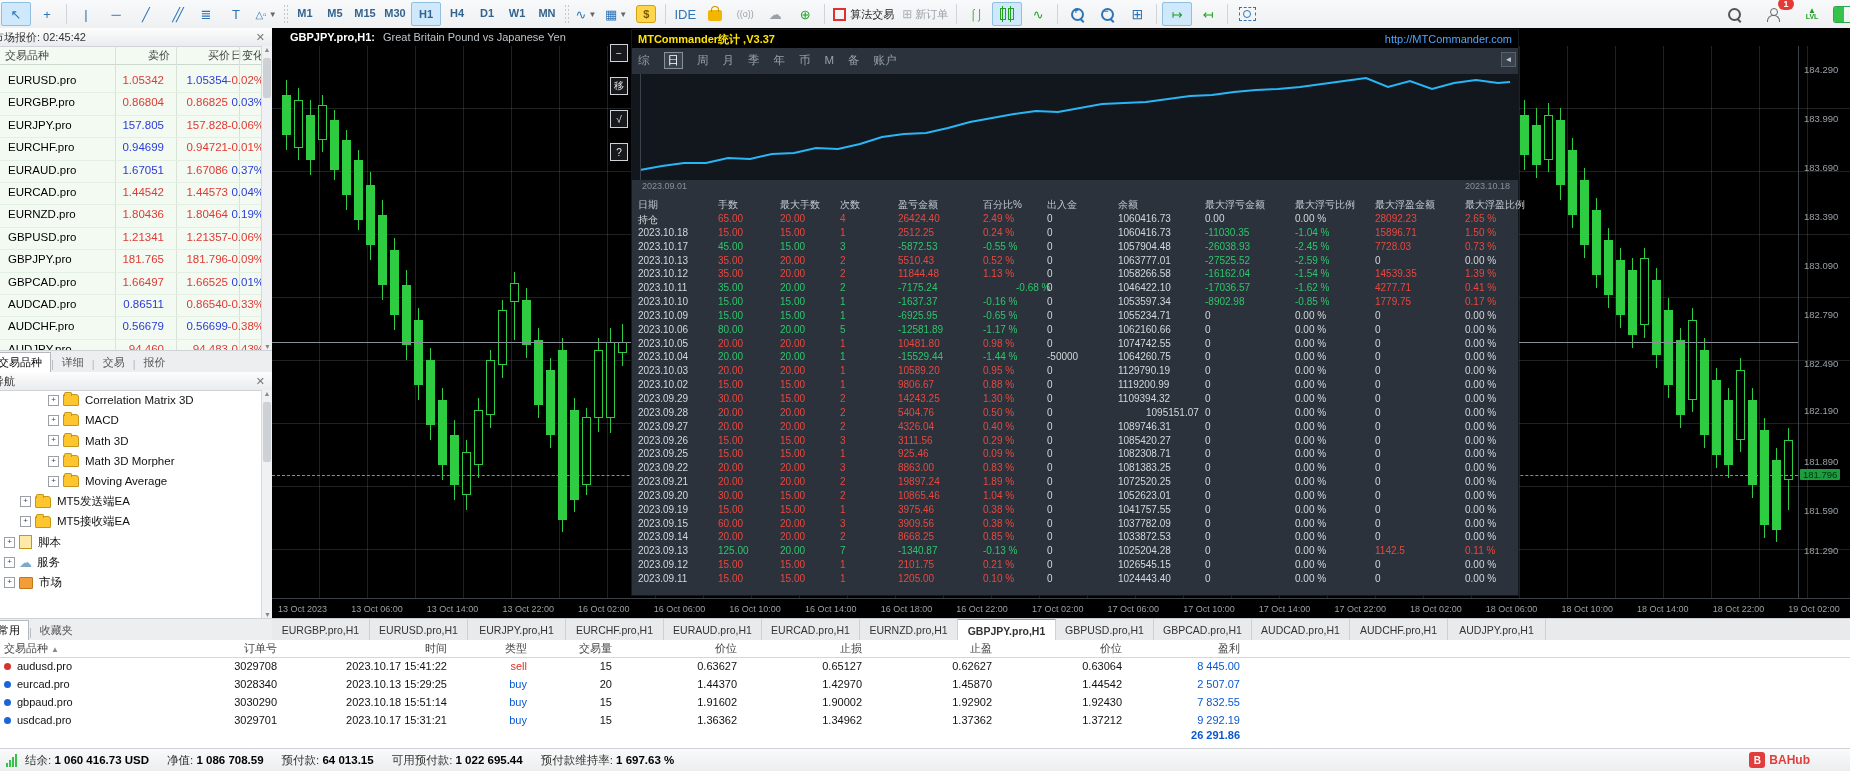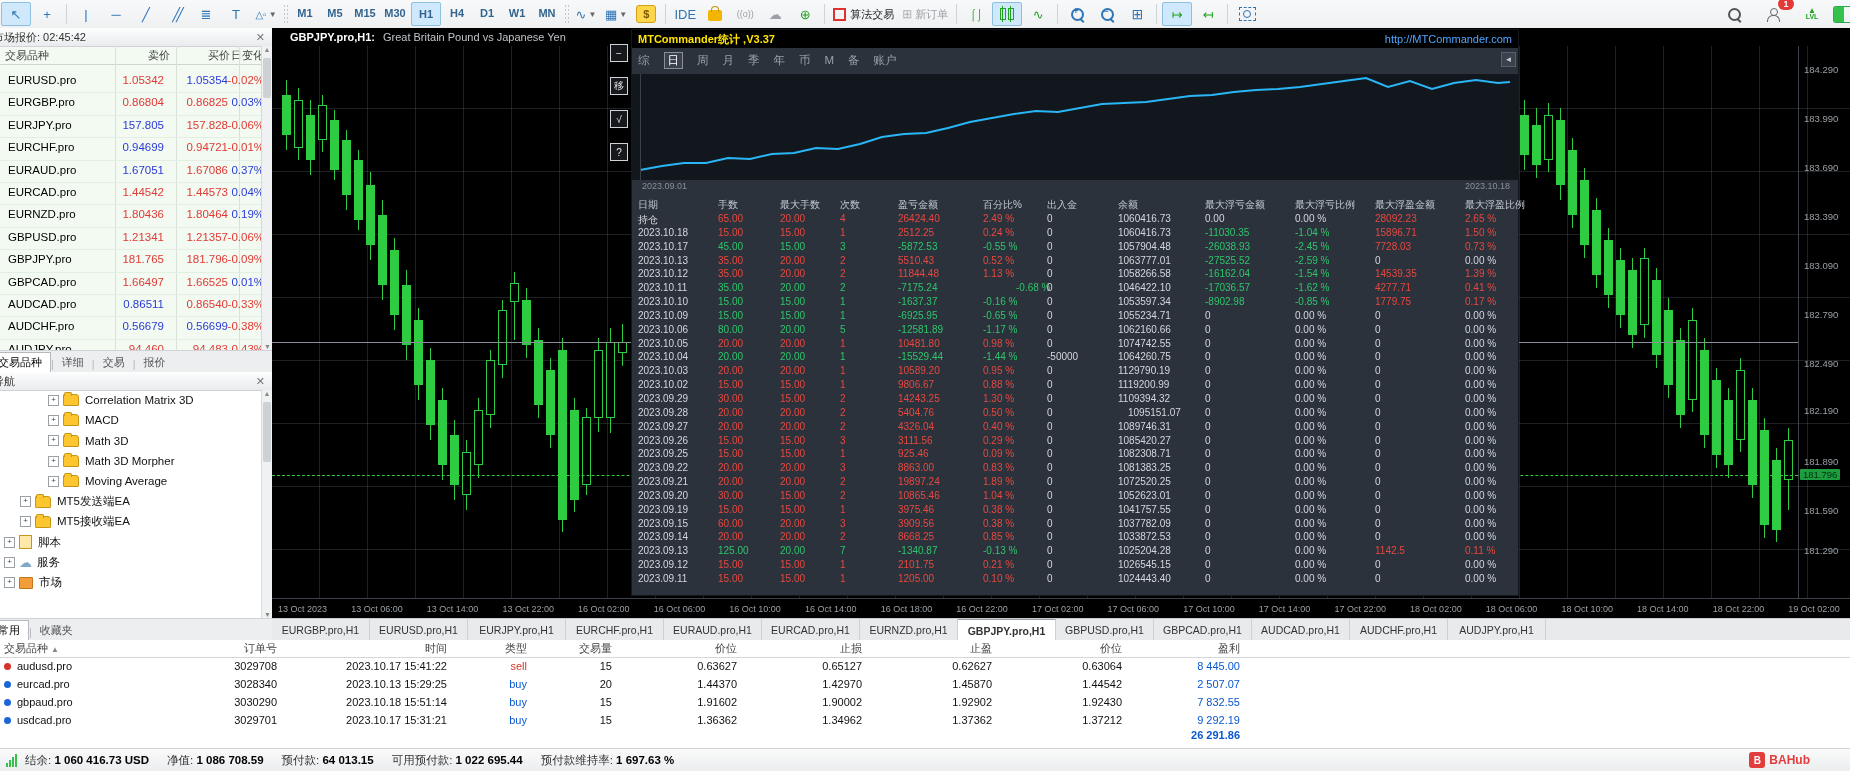--- a/index.html
+++ b/index.html
@@ -840,21 +840,21 @@
           <span class="ov-cell o-w" style="left: 833px;">0.00 %</span>
         </div>
         <div class="ov-row">
           <span class="ov-cell o-w" style="left: 6px;">2023.09.28</span>
           <span class="ov-cell o-r" style="left: 86px;">20.00</span>
           <span class="ov-cell o-r" style="left: 148px;">20.00</span>
           <span class="ov-cell o-r" style="left: 208px;">2</span>
           <span class="ov-cell o-r" style="left: 266px;">5404.76</span>
           <span class="ov-cell o-r" style="left: 351px;">0.50 %</span>
           <span class="ov-cell o-w" style="left: 415px;">0</span>
-          <span class="ov-cell o-w" style="left: 496px;">1095151.07</span>
+          <span class="ov-cell o-w" style="left: 514px;">1095151.07</span>
           <span class="ov-cell o-w" style="left: 573px;">0</span>
           <span class="ov-cell o-w" style="left: 663px;">0.00 %</span>
           <span class="ov-cell o-w" style="left: 743px;">0</span>
           <span class="ov-cell o-w" style="left: 833px;">0.00 %</span>
         </div>
         <div class="ov-row">
           <span class="ov-cell o-w" style="left: 6px;">2023.09.27</span>
           <span class="ov-cell o-r" style="left: 86px;">20.00</span>
           <span class="ov-cell o-r" style="left: 148px;">20.00</span>
           <span class="ov-cell o-r" style="left: 208px;">2</span>

